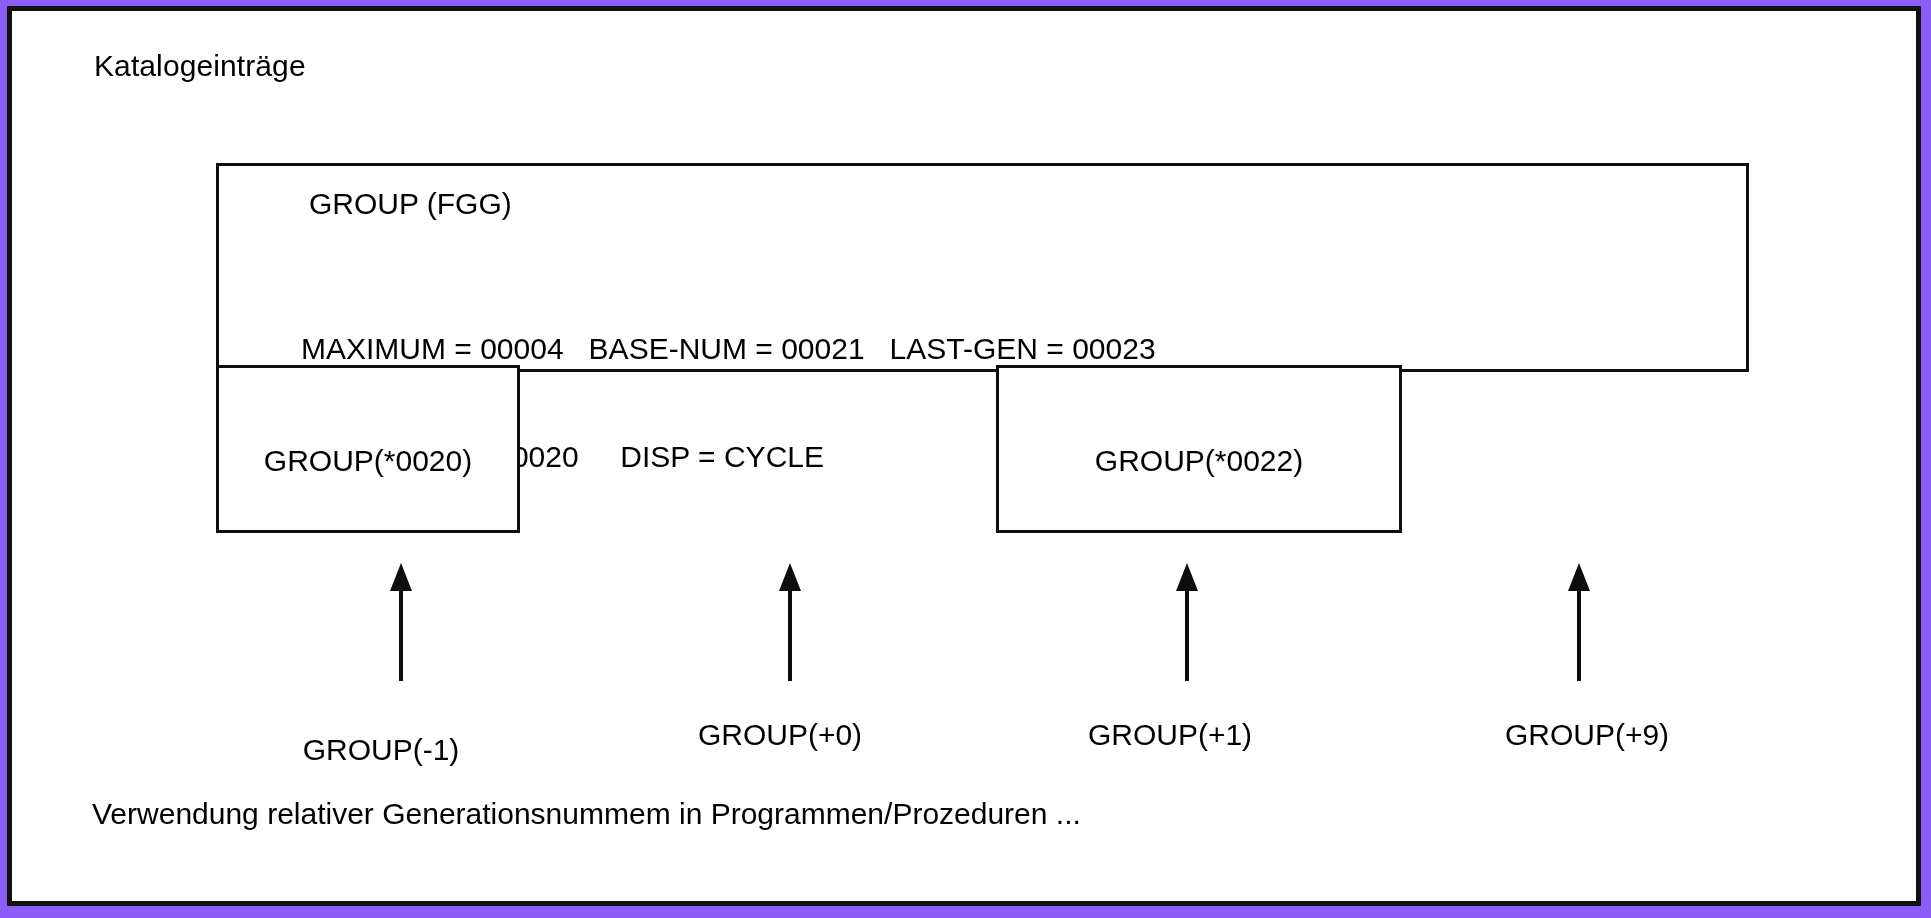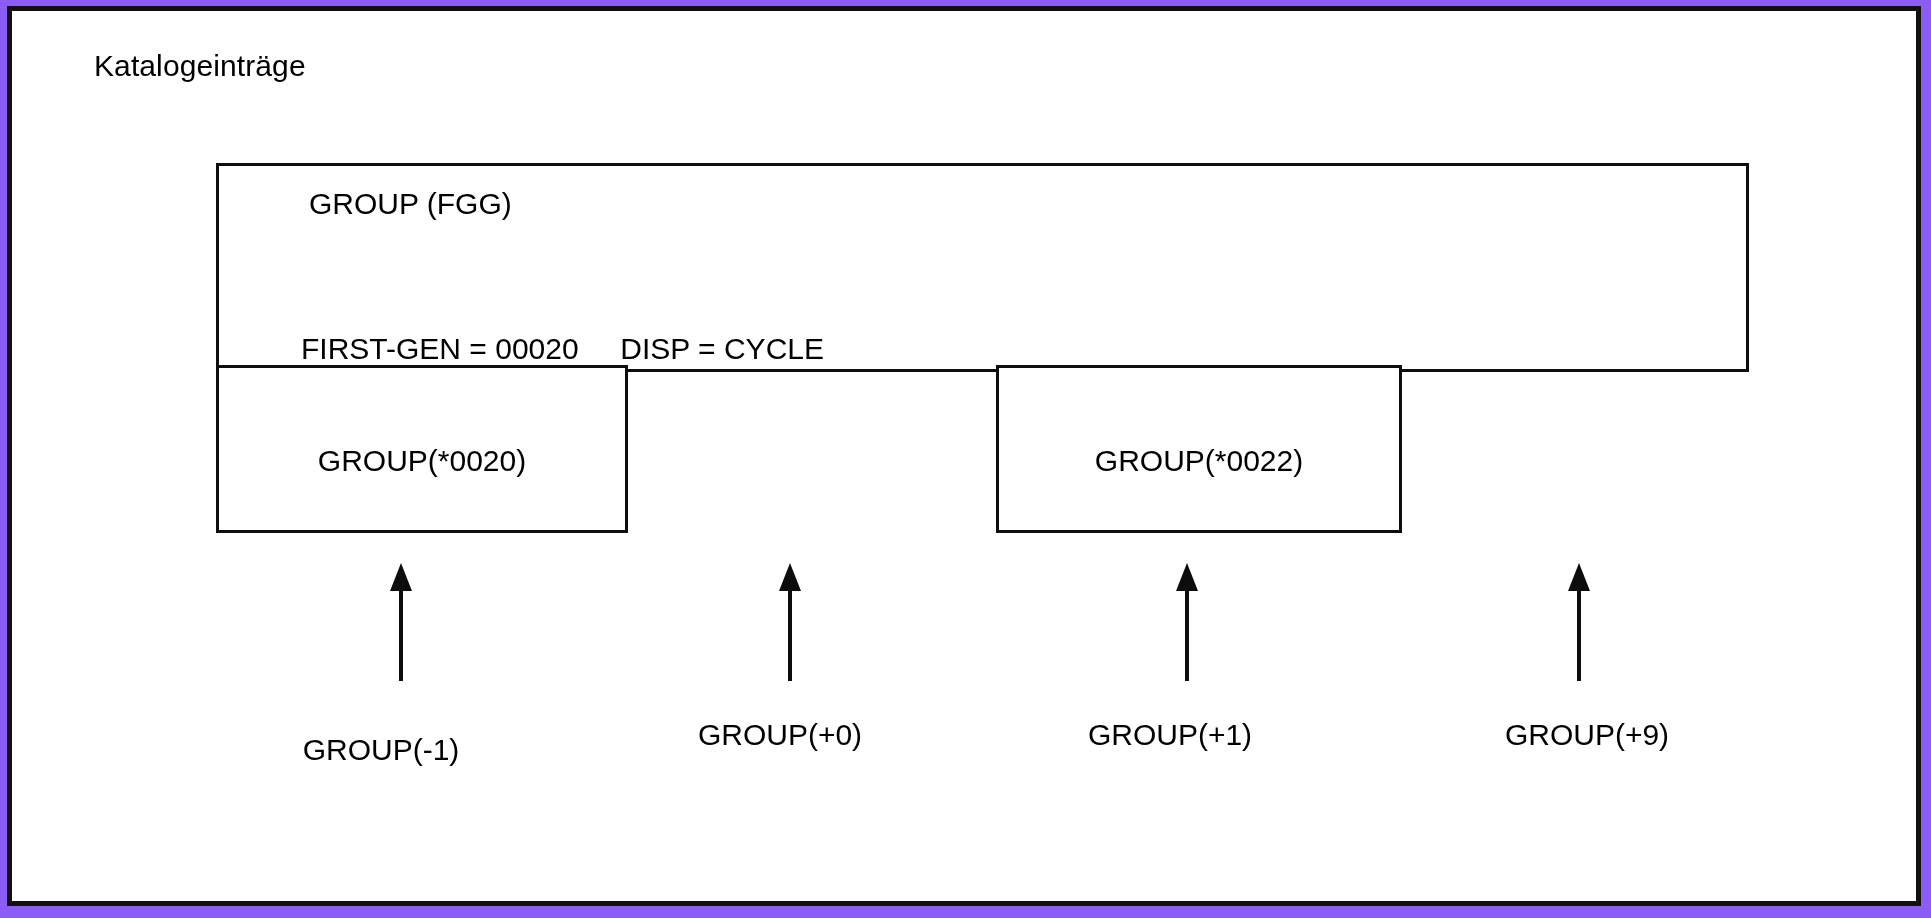--- a/index.html
+++ b/index.html
@@ -131,25 +131,26 @@
 <body>
 
 <div id="page">
   <div id="frame">
 
     <div id="catalog-title">Katalogeinträge</div>
 
     <div id="fgg-box">
       <div id="fgg-name">GROUP (FGG)</div>
       <div id="fgg-attrs">
+        <span class="attr-line">MAXIMUM = 00004   BASE-NUM = 00021   LAST-GEN = 00023</span>
         <span class="attr-line">FIRST-GEN = 00020     DISP = CYCLE</span>
       </div>
     </div>
 
-    <div class="gen-box" style="left:204px;  width:412px;">
+    <div class="gen-box" style="left:204px;  width:304px;">
       <span class="gen-label">GROUP(*0020)</span>
     </div>
     <div class="gen-box" style="left:984px;  width:406px;">
       <span class="gen-label">GROUP(*0022)</span>
     </div>
 
     <div class="arrow" style="left:376px;">
       <svg width="26" height="118" viewBox="0 0 26 118">
         <path d="M13 0 L24 28 L15 28 L15 118 L11 118 L11 28 L2 28 Z" fill="#0d0d0d"></path>
       </svg>
@@ -168,15 +169,16 @@
       <svg width="26" height="118" viewBox="0 0 26 118">
         <path d="M13 0 L24 28 L15 28 L15 118 L11 118 L11 28 L2 28 Z" fill="#0d0d0d"></path>
       </svg>
     </div>
 
     <span class="rel-label" style="left:369px;margin-top:15px;">GROUP(-1)</span>
     <span class="rel-label" style="left:768px;">GROUP(+0)</span>
     <span class="rel-label" style="left:1158px;">GROUP(+1)</span>
     <span class="rel-label" style="left:1575px;">GROUP(+9)</span>
 
+    <div id="caption">Verwendung relativer Generationsnummem in Programmen/Prozeduren ...</div>
 
   </div>
 </div>
 
 </body></html>

